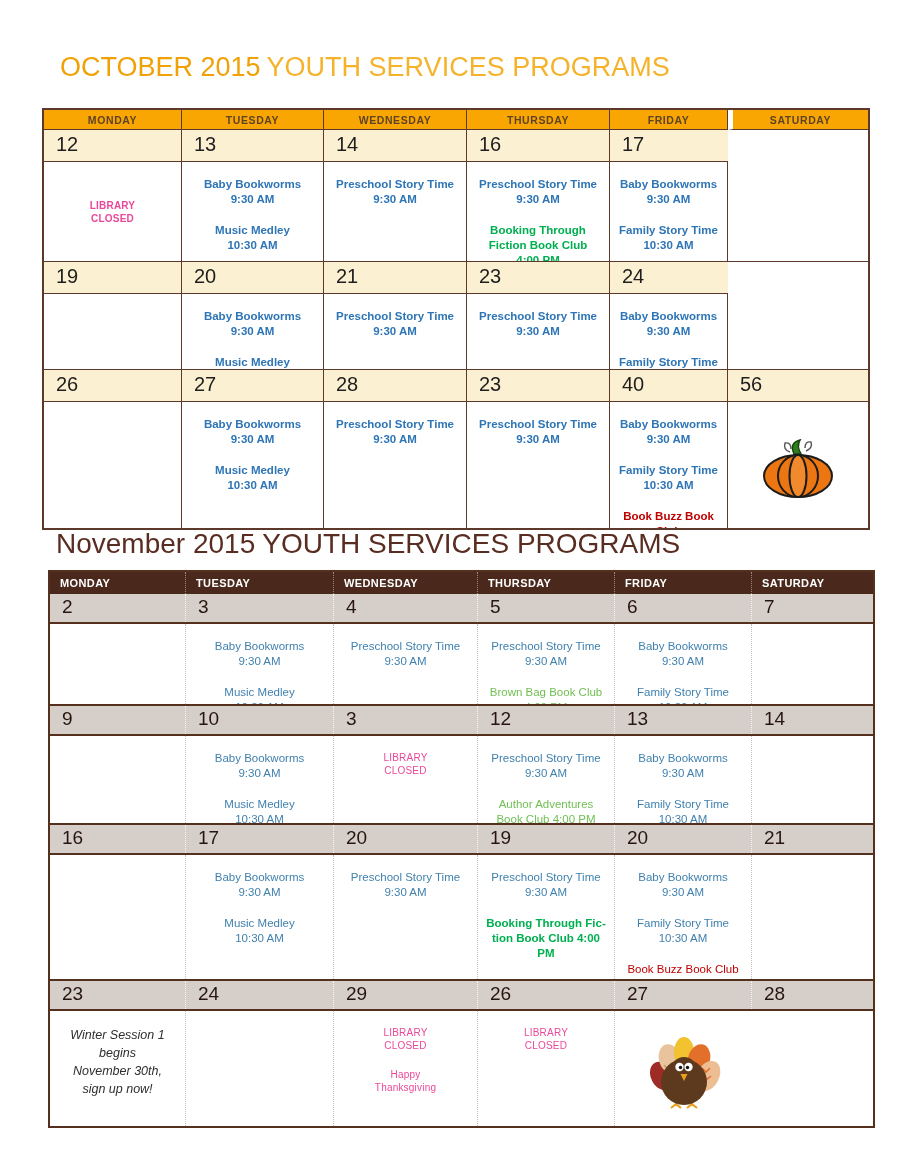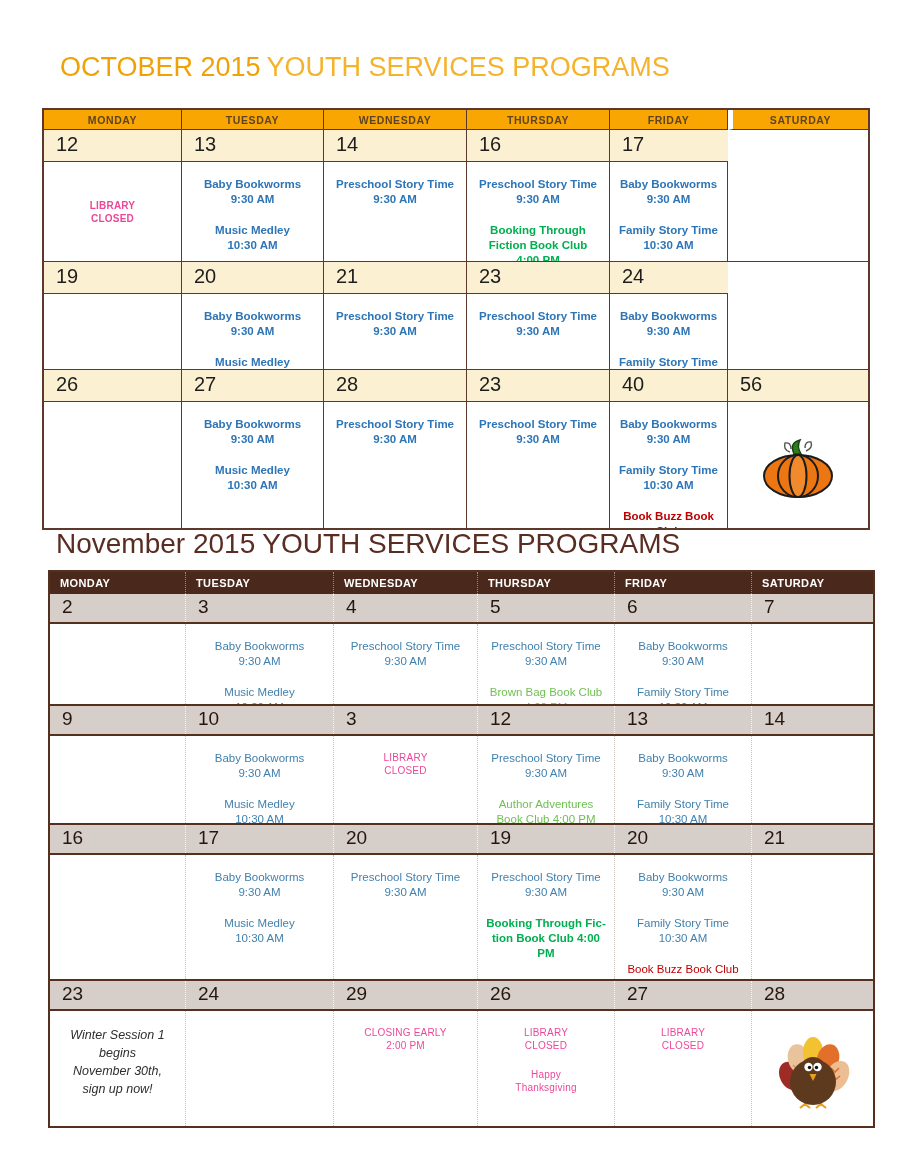--- a/index.html
+++ b/index.html
@@ -279,23 +279,20 @@
       <div class="dcell">26</div>
       <div class="dcell">27</div>
       <div class="dcell">28</div>
     </div>
     <div class="row content-row w3">
       <div class="cell">
         <div class="event note">Winter Session 1<br>begins<br>November 30th,<br>sign up now!</div>
       </div>
       <div class="cell"></div>
       <div class="cell">
-        <div class="event closed">CLOSING EARLY<br>2:00 PM</div>
-      </div>
-      <div class="cell">
         <div class="event closed">LIBRARY<br>CLOSED</div>
         <div class="event closed">Happy<br>Thanksgiving</div>
       </div>
       <div class="cell">
         <div class="event closed">LIBRARY<br>CLOSED</div>
       </div>
       <div class="cell">
         <div class="cal-icon">
           <svg width="88" height="76" viewBox="0 0 88 76">
             <ellipse cx="22" cy="42" rx="11" ry="15" fill="#9E2B25" transform="rotate(-28 22 42)"></ellipse>

